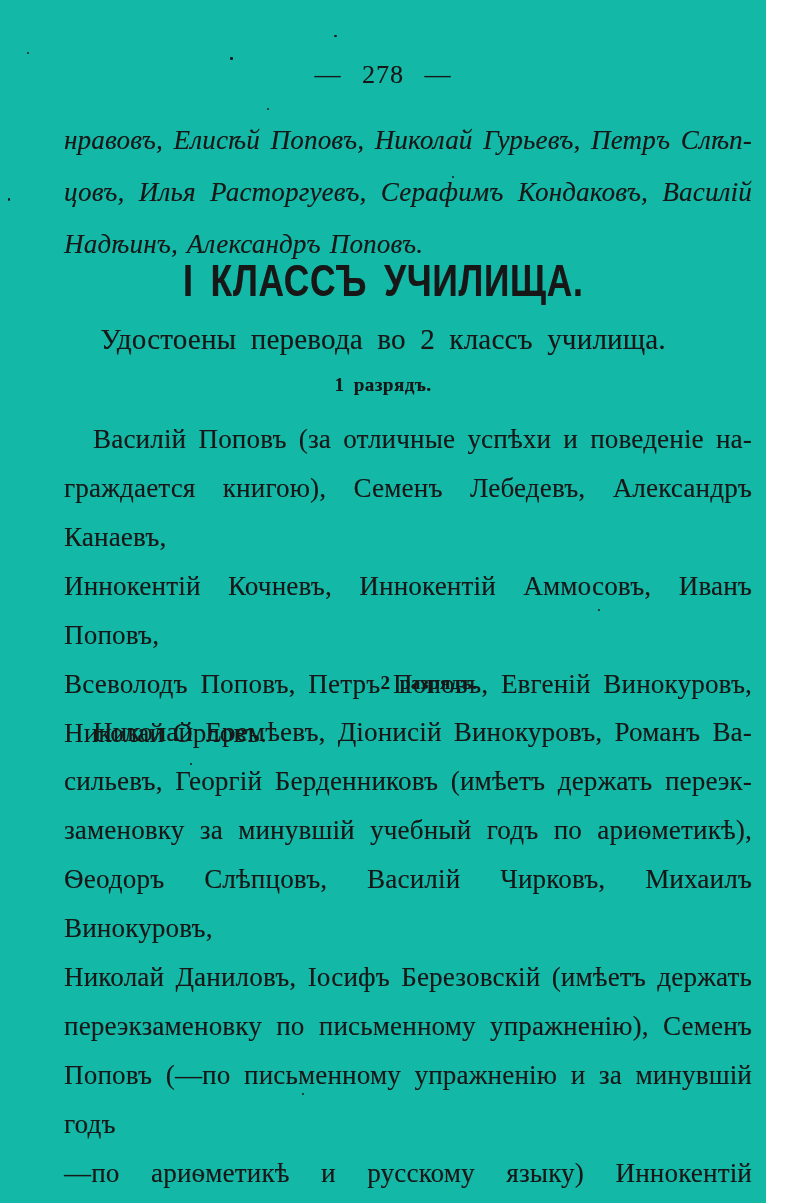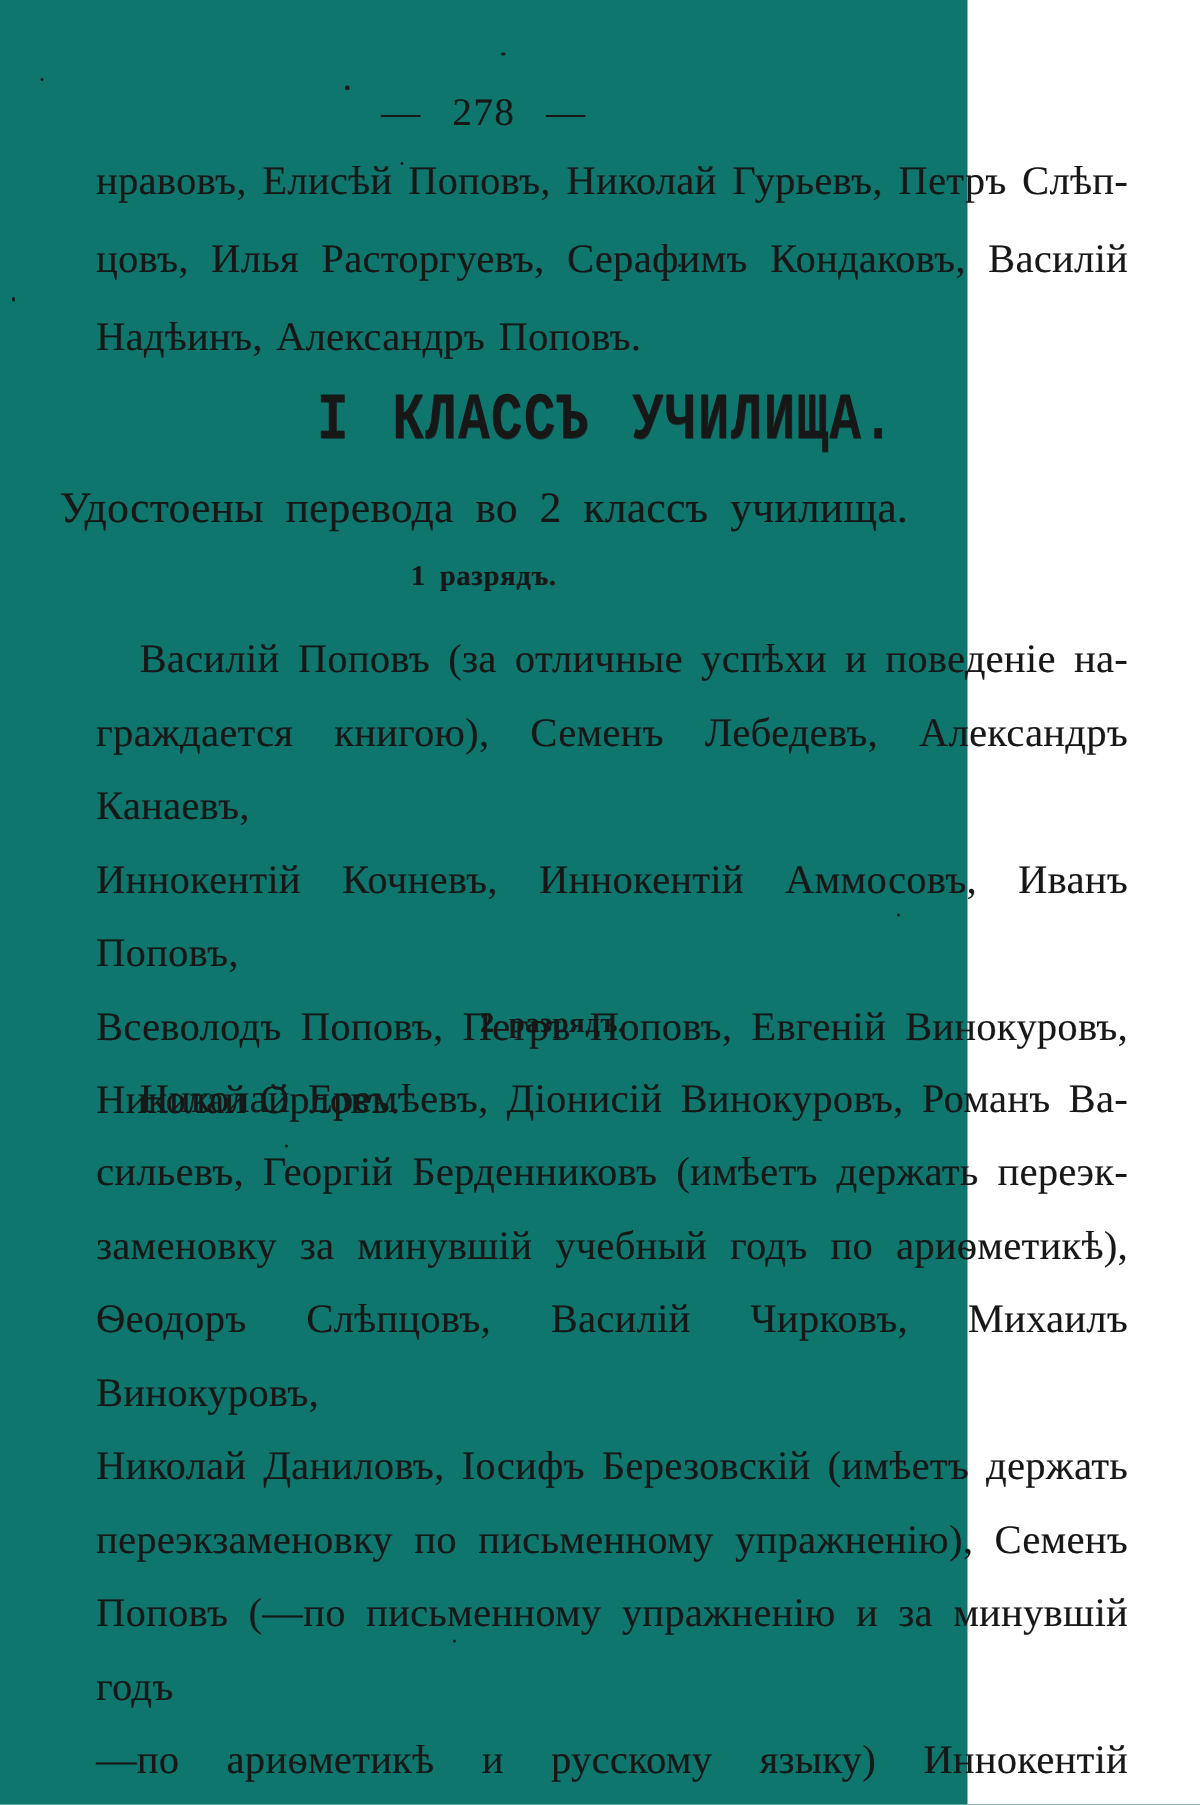--- a/index.html
+++ b/index.html
@@ -11,23 +11,23 @@
     height: 1203px;
     position: relative;
     background: #ffffff;
     overflow: hidden;
     font-family: "Liberation Serif", "DejaVu Serif", serif;
     color: #171717;
   }
   .page {
     position: absolute;
     left: 0; top: 0;
-    width: 645px;
+    width: 766px;
     height: 1203px;
-    background: #0f766e;
+    background: #14b8a6;
   }
   
   .page-number {
     position: absolute;
     top: 62px;
     left: 0;
     width: 100%;
     text-align: center;
     font-size: 26px;
     line-height: 26px;
@@ -49,34 +49,34 @@
     text-align: justify;
     text-align-last: justify;
   }
   .para .bline.flush {
     text-align: center;
     text-align-last: left;
   }
   .para.indented .bline:first-child {
     text-indent: 29px;
   }
-  #para-continuation { top: 94px; }
+  #para-continuation { top: 114px; font-style: italic; }
   #para-continuation .bline { line-height: 52px; }
   #para-rank1 { top: 415px; }
   #para-rank1 .bline { line-height: 49px; }
   #para-rank2 { top: 708px; }
   #para-rank2 .bline { line-height: 49px; }
   
   .class-heading {
     position: absolute;
     top: 258px;
     left: 0;
     width: 100%;
-    text-align: right;
-    font-family: Liberation Mono, monospace;
+    text-align: center;
+    font-family: Liberation Sans, sans-serif;
     font-weight: 700;
     font-size: 44px;
     line-height: 46px;
     white-space: nowrap;
   }
   .class-heading .squeeze {
     display: inline-block;
     transform: scaleX(0.8);
     transform-origin: center;
     letter-spacing: 1px;

